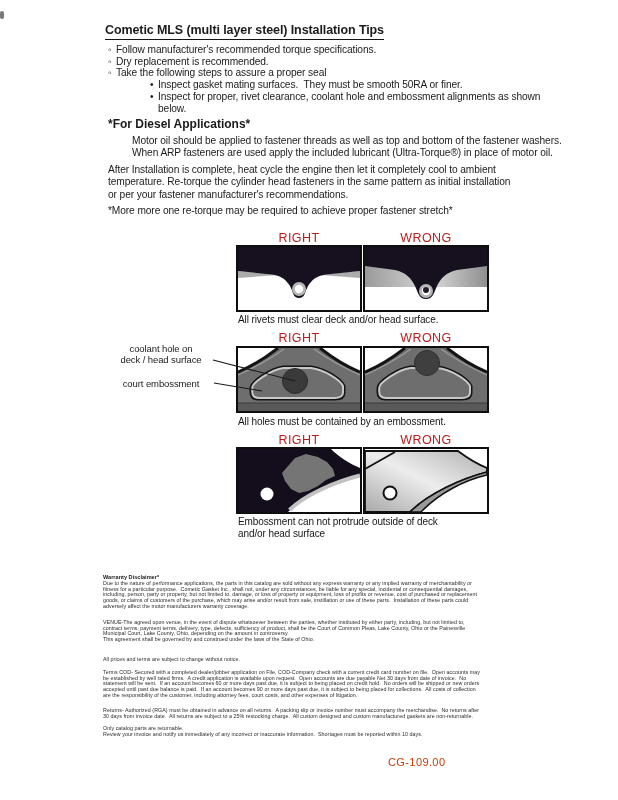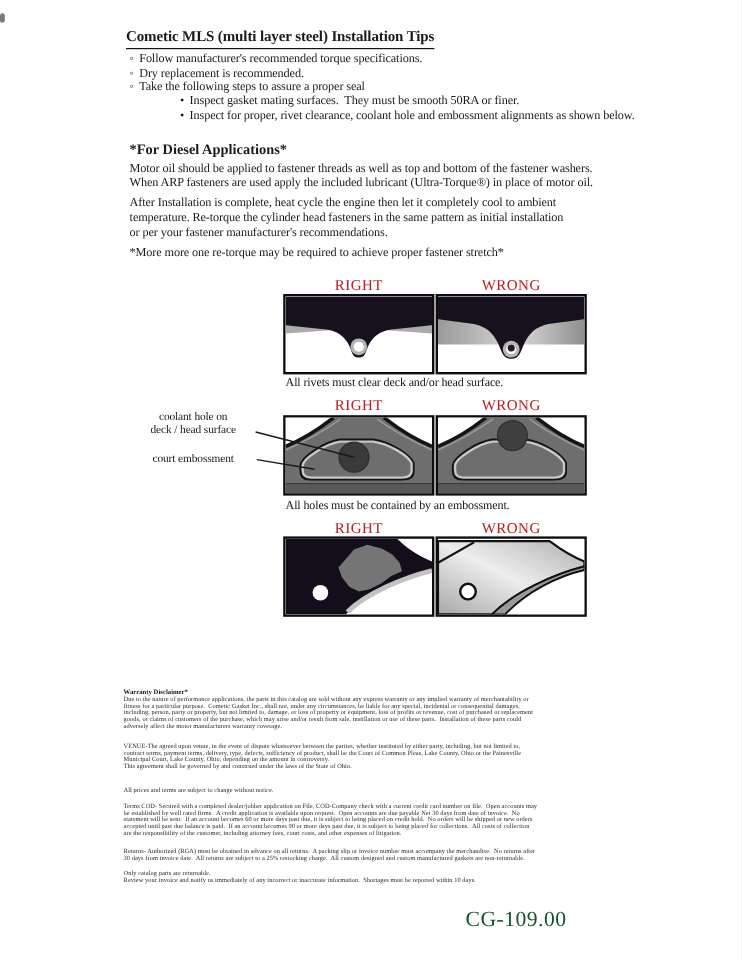--- a/index.html
+++ b/index.html
@@ -1,36 +1,36 @@
 <!DOCTYPE html>
 <html><head>
 <meta charset="utf-8">
 <style>
   html,body{margin:0;padding:0;background:#e8e8e8;}
   .page{
     position:relative;width:618px;height:800px;background:#ffffff;
-    font-family:Liberation Serif, serif;color:#1b1b1b;overflow:hidden;
+    font-family:Liberation Sans, sans-serif;color:#1b1b1b;overflow:hidden;
     margin:0 auto;
   }
   .artifact{position:absolute;left:0;top:11px;width:4px;height:8px;background:#7a7a7a;border-radius:2px;}
   .title{
     position:absolute;left:105px;top:23px;font-size:12.5px;font-weight:700;
     letter-spacing:-0.1px;border-bottom:1.6px solid #141414;padding-bottom:2px;white-space:pre;
   }
   .tips{position:absolute;left:108px;top:44px;width:440px;font-size:10.2px;letter-spacing:-0.1px;}
   .tip-row{display:flex;line-height:11.7px;}
   .tip-row .marker{width:8px;flex:0 0 8px;}
   .tip-row.sub{margin-left:42px;}
   .tip-row .txt{white-space:pre-wrap;}
   .diesel-heading{position:absolute;left:108px;top:117px;font-size:12px;font-weight:700;}
   .body-para{
     position:absolute;left:108px;width:440px;font-size:10.2px;line-height:12.3px;
     letter-spacing:-0.1px;white-space:pre-wrap;
   }
-  .p1{top:135px;} .p2{top:164px;} .note{top:205px;}
+  .p1{top:135px;margin-left:24px;} .p2{top:164px;} .note{top:205px;}
 
   .dlabel{
     position:absolute;width:126px;text-align:center;font-size:12.5px;
     letter-spacing:0.4px;color:#b91c1c;
   }
   .panel{
     position:absolute;width:126px;height:67px;border:2px solid #0e0e0e;
     box-sizing:border-box;background:#fff;
   }
   .panel svg{display:block;width:122px;height:63px;}
@@ -42,21 +42,21 @@
     position:absolute;left:110px;width:102px;text-align:center;font-size:9.5px;
     line-height:11px;color:#1a1a1a;white-space:pre-wrap;letter-spacing:-0.1px;
   }
   .leader{position:absolute;left:210px;top:355px;z-index:5;pointer-events:none;}
   .legal-heading{position:absolute;left:103px;top:574px;font-size:5.6px;font-weight:700;}
   .fine{
     position:absolute;left:103px;width:420px;font-size:5.3px;line-height:5.7px;
     white-space:pre-wrap;letter-spacing:0.01em;color:#2a2a2a;
   }
   .fp1{top:581px;} .fp2{top:620px;} .fp3{top:657px;} .fp4{top:670px;} .fp5{top:708px;} .fp6{top:726px;}
-  .doc-code{position:absolute;left:388px;top:756px;font-size:18px;letter-spacing:0.4px;color:#14532d;}
+  .doc-code{position:absolute;left:388px;top:756px;font-size:11px;letter-spacing:0.4px;color:#c2410c;}
 </style>
 </head>
 <body>
 
 <div class="page">
   <div class="artifact"></div>
 
   <div class="title">Cometic MLS (multi layer steel) Installation Tips</div>
 
   <div class="tips">
@@ -189,20 +189,22 @@
             <stop offset="1" stop-color="#b0b0b0"></stop>
         </linearGradient>
       </defs>
       <rect width="122" height="63" fill="#ffffff"></rect>
       <path d="M0,2 H93 C101,8 112,15 122,19 L122,23 C97,29.5 64,44 45,63 L0,63 Z" fill="url(#g3)" stroke="#111111" stroke-width="1.8"></path>
       <path d="M122,23 C97,29.5 64,44 45,63 L56,63 C74,44 100,31 122,26 Z" fill="#9a9a9a" stroke="#111111" stroke-width="1.5"></path>
       <path d="M0,20 L30,3" stroke="#111111" stroke-width="1.8" fill="none"></path>
       <circle cx="25" cy="44" r="6.5" fill="#ffffff" stroke="#111111" stroke-width="2"></circle>
     </svg>
   </div>
+  <div class="caption" style="top:516px;">Embossment can not protrude outside of deck
+and/or head surface</div>
 
   <div class="legal-heading">Warranty Disclaimer*</div>
   <div class="fine fp1">Due to the nature of performance applications, the parts in this catalog are sold without any express warranty or any implied warranty of merchantability or
 fitness for a particular purpose.  Cometic Gasket Inc., shall not, under any circumstances, be liable for any special, incidental or consequential damages,
 including, person, party or property, but not limited to, damage, or loss of property or equipment, loss of profits or revenue, cost of purchased or replacement
 goods, or claims of customers of the purchase, which may arise and/or result from sale, instillation or use of these parts.  Installation of these parts could
 adversely affect the motor manufacturers warranty coverage.</div>
   <div class="fine fp2">VENUE-The agreed upon venue, in the event of dispute whatsoever between the parties, whether instituted by either party, including, but not limited to,
 contract terms, payment terms, delivery, type, defects, sufficiency of product, shall be the Court of Common Pleas, Lake County, Ohio or the Painesville
 Municipal Court, Lake County, Ohio, depending on the amount in controversy.

